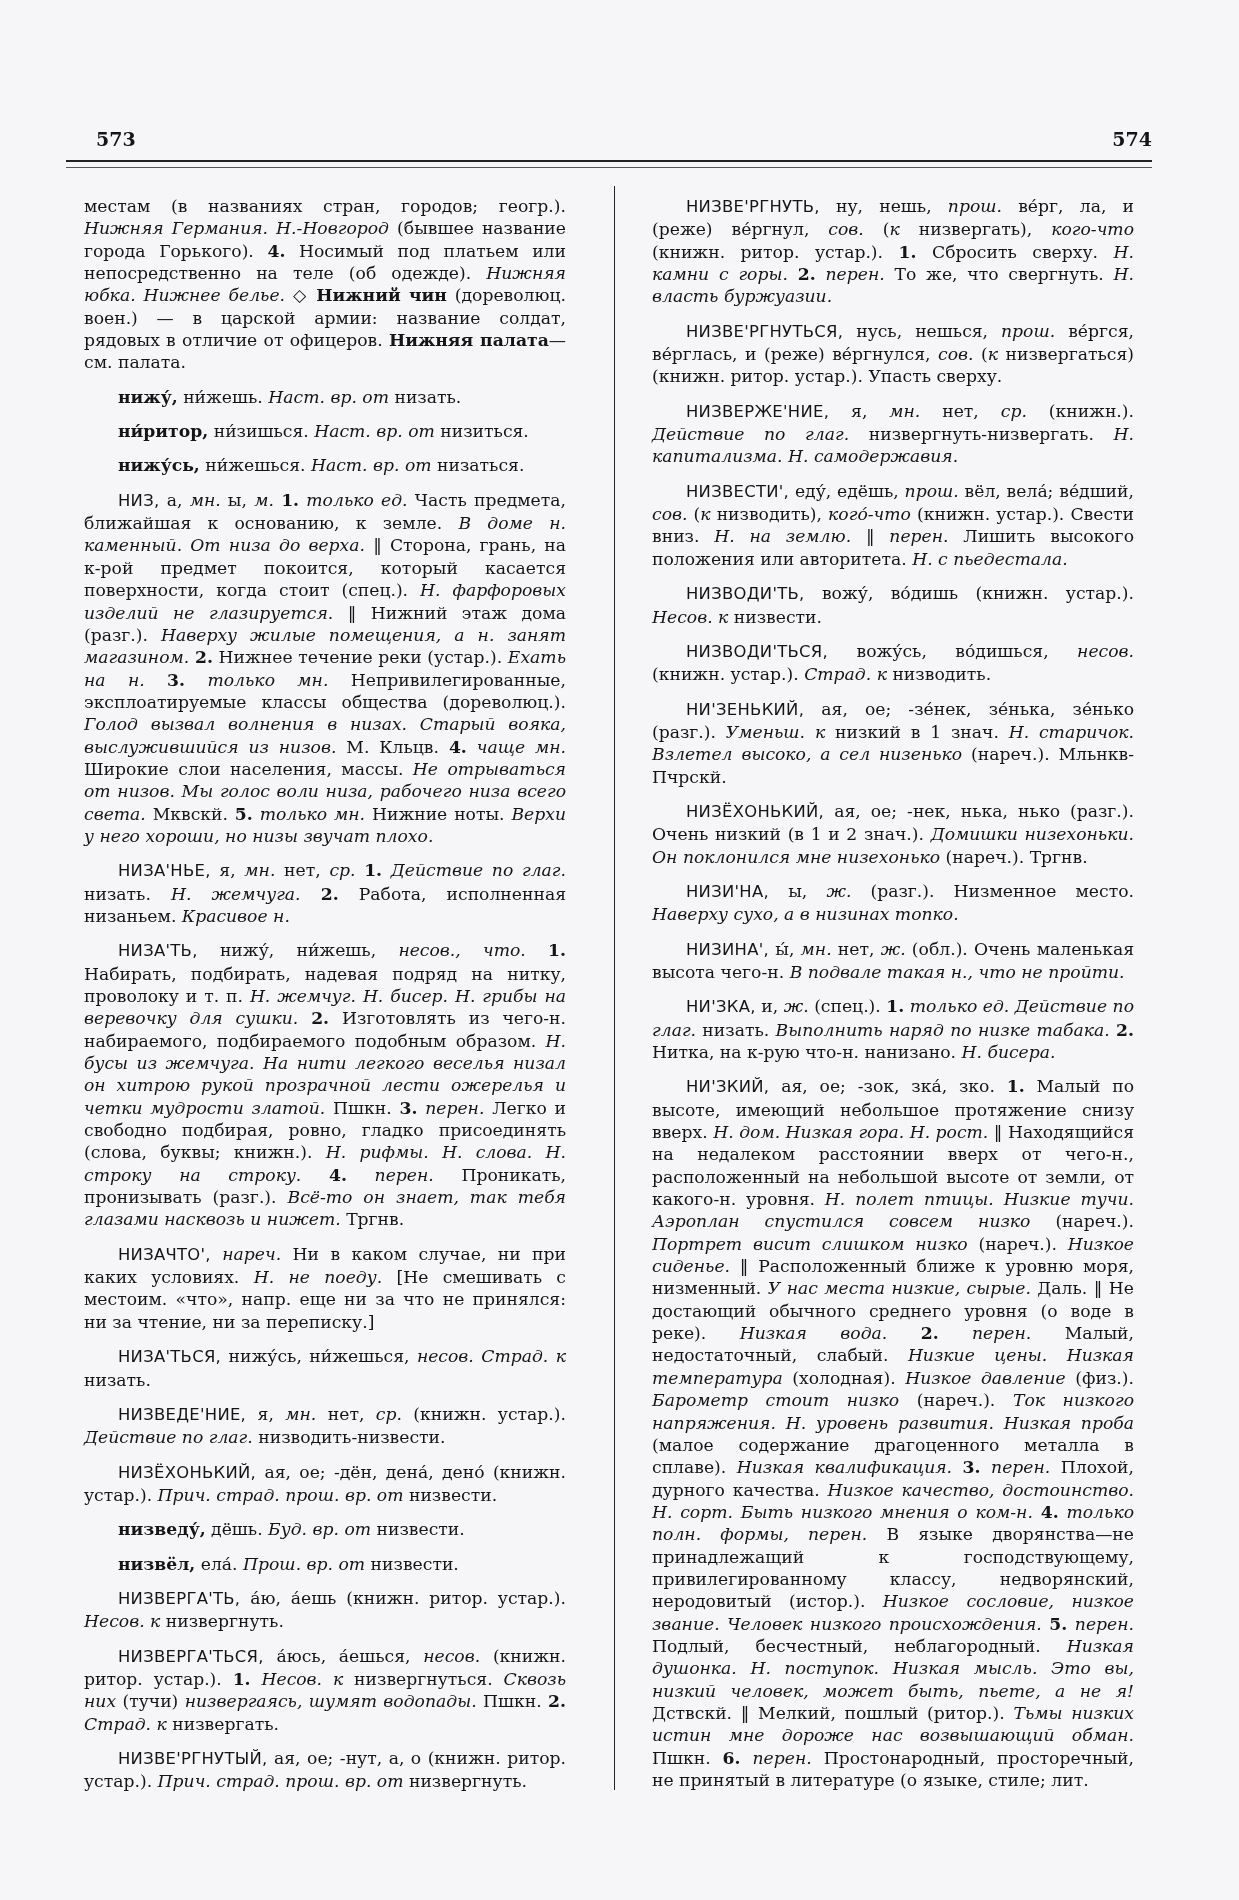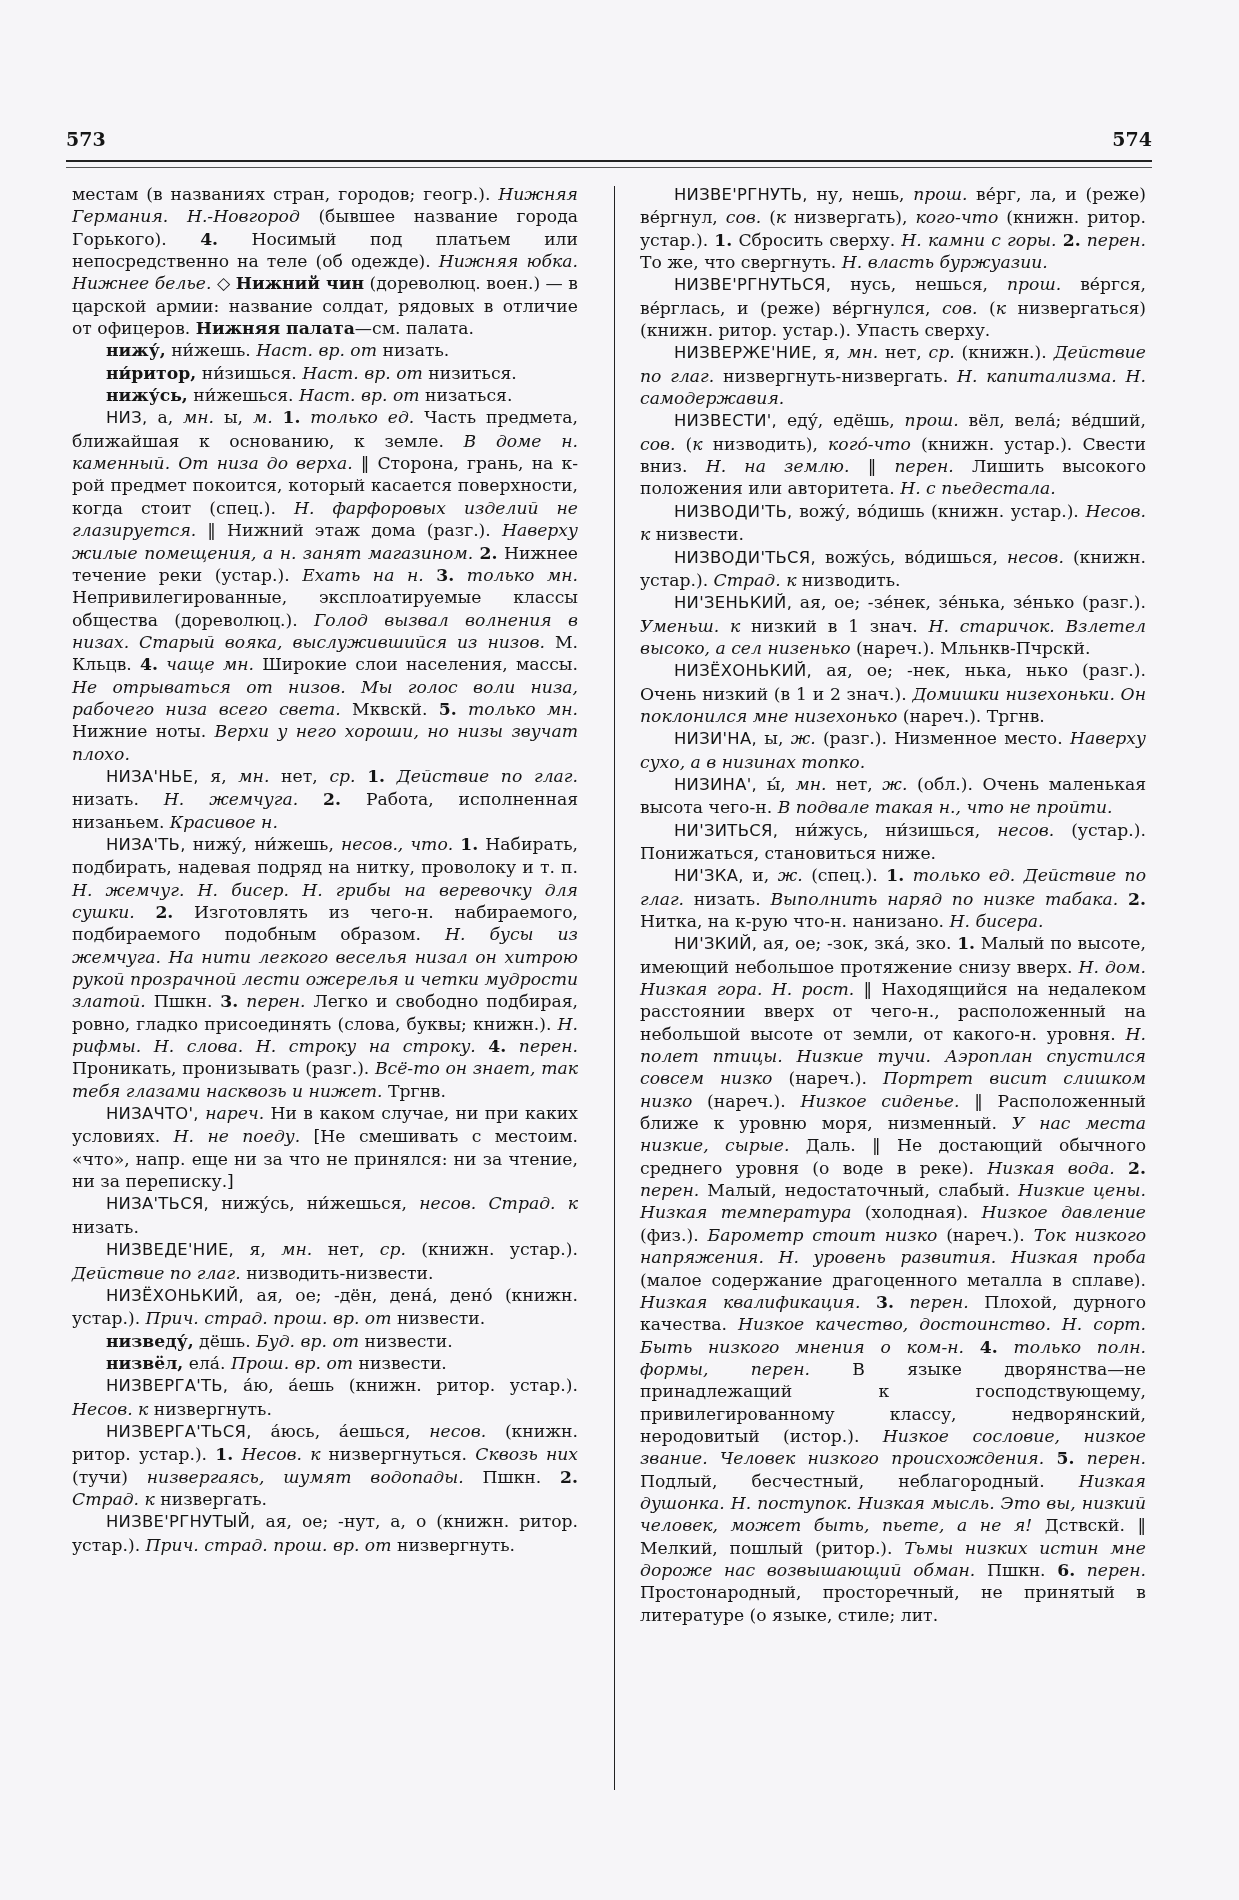--- a/index.html
+++ b/index.html
@@ -7,20 +7,21 @@
     width: 1239px; height: 1900px; background: #f6f5f8;
     font-family: "DejaVu Serif", "Liberation Serif", serif;
     color: #151515; position: relative; overflow: hidden;
   }
   .page-header {
     position: absolute; left: 66px; top: 128px; width: 1086px; height: 30px;
   }
   .page-num {
     position: absolute; top: 0; font-weight: bold; font-size: 19px;
     font-family: "DejaVu Serif", serif;
+    margin-left: 30px;
   }
   .page-num.left { left: 0; }
   .page-num.right { right: 0; }
   .running-head {
     position: absolute; left: 0; right: 0; top: 4px; text-align: center;
     font-weight: bold; font-size: 16px; letter-spacing: 0.5px;
     font-family: "DejaVu Sans", sans-serif;
   }
   .header-rule {
     position: absolute; left: 66px; top: 160px; width: 1086px; height: 5px;
@@ -30,21 +31,21 @@
     position: absolute; left: 614px; top: 186px; width: 0; height: 1604px;
     border-left: 1.5px solid #222;
   }
   .column {
     position: absolute; top: 183px; width: 506px;
     font-size: 17.2px; line-height: 22.35px; text-align: justify;
     hyphens: manual;
   }
   .column.left { left: 72px; }
   .column.right { left: 640px; }
-  .para { margin: 0; text-indent: 0; }
+  .para { margin: 12px; text-indent: 0; }
   .para.entry { text-indent: 34px; }
   .b { font-weight: bold; }
   .hw { font-weight: normal; font-family: "DejaVu Sans", sans-serif; font-size: 16.4px; letter-spacing: 0.3px; }
   .i { font-style: italic; }
 </style>
 </head>
 <body>
 
 <div class="page-header">
   <span class="page-num left">573</span>
@@ -75,16 +76,15 @@
     <p class="para entry"><span class="hw">НИЗВЕ'РГНУТЬ,</span><span> ну, нешь, </span><span class="i">прош.</span><span> ве́рг, ла, и (реже) ве́ргнул, </span><span class="i">сов.</span><span> (</span><span class="i">к</span><span> низвергать), </span><span class="i">кого-что</span><span> (книжн. ритор. устар.). </span><span class="b">1.</span><span> Сбросить сверху. </span><span class="i">Н. камни с горы.</span><span> </span><span class="b">2.</span><span> </span><span class="i">перен.</span><span> То же, что свергнуть. </span><span class="i">Н. власть буржуазии.</span></p>
     <p class="para entry"><span class="hw">НИЗВЕ'РГНУТЬСЯ,</span><span> нусь, нешься, </span><span class="i">прош.</span><span> ве́ргся, ве́рглась, и (реже) ве́ргнулся, </span><span class="i">сов.</span><span> (</span><span class="i">к</span><span> низвергаться) (книжн. ритор. устар.). Упасть сверху.</span></p>
     <p class="para entry"><span class="hw">НИЗВЕРЖЕ'НИЕ,</span><span> я, </span><span class="i">мн.</span><span> нет, </span><span class="i">ср.</span><span> (книжн.). </span><span class="i">Действие по глаг.</span><span> низвергнуть-низвергать. </span><span class="i">Н. капитализма. Н. самодержавия.</span></p>
     <p class="para entry"><span class="hw">НИЗВЕСТИ',</span><span> еду́, едёшь, </span><span class="i">прош.</span><span> вёл, вела́; ве́дший, </span><span class="i">сов.</span><span> (</span><span class="i">к</span><span> низводить), </span><span class="i">кого́-что</span><span> (книжн. устар.). Свести вниз. </span><span class="i">Н. на землю.</span><span> ‖ </span><span class="i">перен.</span><span> Лишить высокого положения или авторитета. </span><span class="i">Н. с пьедестала.</span></p>
     <p class="para entry"><span class="hw">НИЗВОДИ'ТЬ,</span><span> вожу́, во́дишь (книжн. устар.). </span><span class="i">Несов.</span><span> </span><span class="i">к</span><span> низвести.</span></p>
     <p class="para entry"><span class="hw">НИЗВОДИ'ТЬСЯ,</span><span> вожу́сь, во́дишься, </span><span class="i">несов.</span><span> (книжн. устар.). </span><span class="i">Страд.</span><span> </span><span class="i">к</span><span> низводить.</span></p>
     <p class="para entry"><span class="hw">НИ'ЗЕНЬКИЙ,</span><span> ая, ое; -зе́нек, зе́нька, зе́нько (разг.). </span><span class="i">Уменьш.</span><span> </span><span class="i">к</span><span> низкий в 1 знач. </span><span class="i">Н. старичок. Взлетел высоко, а сел низенько</span><span> (нареч.). Мльнкв-Пчрскй.</span></p>
     <p class="para entry"><span class="hw">НИЗЁХОНЬКИЙ,</span><span> ая, ое; -нек, нька, нько (разг.). Очень низкий (в 1 и 2 знач.). </span><span class="i">Домишки низехоньки. Он поклонился мне низехонько</span><span> (нареч.). Тргнв.</span></p>
     <p class="para entry"><span class="hw">НИЗИ'НА,</span><span> ы, </span><span class="i">ж.</span><span> (разг.). Низменное место. </span><span class="i">Наверху сухо, а в низинах топко.</span></p>
     <p class="para entry"><span class="hw">НИЗИНА',</span><span> ы́, </span><span class="i">мн.</span><span> нет, </span><span class="i">ж.</span><span> (обл.). Очень маленькая высота чего-н. </span><span class="i">В подвале такая н., что не пройти.</span></p>
-    <p class="para entry"><span class="hw">НИ'ЗИТЬСЯ,</span><span> ни́жусь, ни́зишься, </span><span class="i">несов.</span><span> (устар.). Понижаться, становиться ниже.</span></p>
     <p class="para entry"><span class="hw">НИ'ЗКА,</span><span> и, </span><span class="i">ж.</span><span> (спец.). </span><span class="b">1.</span><span> </span><span class="i">только ед. Действие по глаг.</span><span> низать. </span><span class="i">Выполнить наряд по низке табака.</span><span> </span><span class="b">2.</span><span> Нитка, на к-рую что-н. нанизано. </span><span class="i">Н. бисера.</span></p>
     <p class="para entry"><span class="hw">НИ'ЗКИЙ,</span><span> ая, ое; -зок, зка́, зко. </span><span class="b">1.</span><span> Малый по высоте, имеющий небольшое протяжение снизу вверх. </span><span class="i">Н. дом. Низкая гора. Н. рост.</span><span> ‖ Находящийся на недалеком расстоянии вверх от чего-н., расположенный на небольшой высоте от земли, от какого-н. уровня. </span><span class="i">Н. полет птицы. Низкие тучи. Аэроплан спустился совсем низко</span><span> (нареч.). </span><span class="i">Портрет висит слишком низко</span><span> (нареч.). </span><span class="i">Низкое сиденье.</span><span> ‖ Расположенный ближе к уровню моря, низменный. </span><span class="i">У нас места низкие, сырые.</span><span> Даль. ‖ Не достающий обычного среднего уровня (о воде в реке). </span><span class="i">Низкая вода.</span><span> </span><span class="b">2.</span><span> </span><span class="i">перен.</span><span> Малый, недостаточный, слабый. </span><span class="i">Низкие цены. Низкая температура</span><span> (холодная). </span><span class="i">Низкое давление</span><span> (физ.). </span><span class="i">Барометр стоит низко</span><span> (нареч.). </span><span class="i">Ток низкого напряжения. Н. уровень развития. Низкая проба</span><span> (малое содержание драгоценного металла в сплаве). </span><span class="i">Низкая квалификация.</span><span> </span><span class="b">3.</span><span> </span><span class="i">перен.</span><span> Плохой, дурного качества. </span><span class="i">Низкое качество, достоинство. Н. сорт. Быть низкого мнения о ком-н.</span><span> </span><span class="b">4.</span><span> </span><span class="i">только полн. формы, перен.</span><span> В языке дворянства—не принадлежащий к господствующему, привилегированному классу, недворянский, неродовитый (истор.). </span><span class="i">Низкое сословие, низкое звание. Человек низкого происхождения.</span><span> </span><span class="b">5.</span><span> </span><span class="i">перен.</span><span> Подлый, бесчестный, неблагородный. </span><span class="i">Низкая душонка. Н. поступок. Низкая мысль. Это вы, низкий человек, может быть, пьете, а не я!</span><span> Дствскй. ‖ Мелкий, пошлый (ритор.). </span><span class="i">Тьмы низких истин мне дороже нас возвышающий обман.</span><span> Пшкн. </span><span class="b">6.</span><span> </span><span class="i">перен.</span><span> Простонародный, просторечный, не принятый в литературе (о языке, стиле; лит.</span></p>
   </div>
 
 </body></html>

